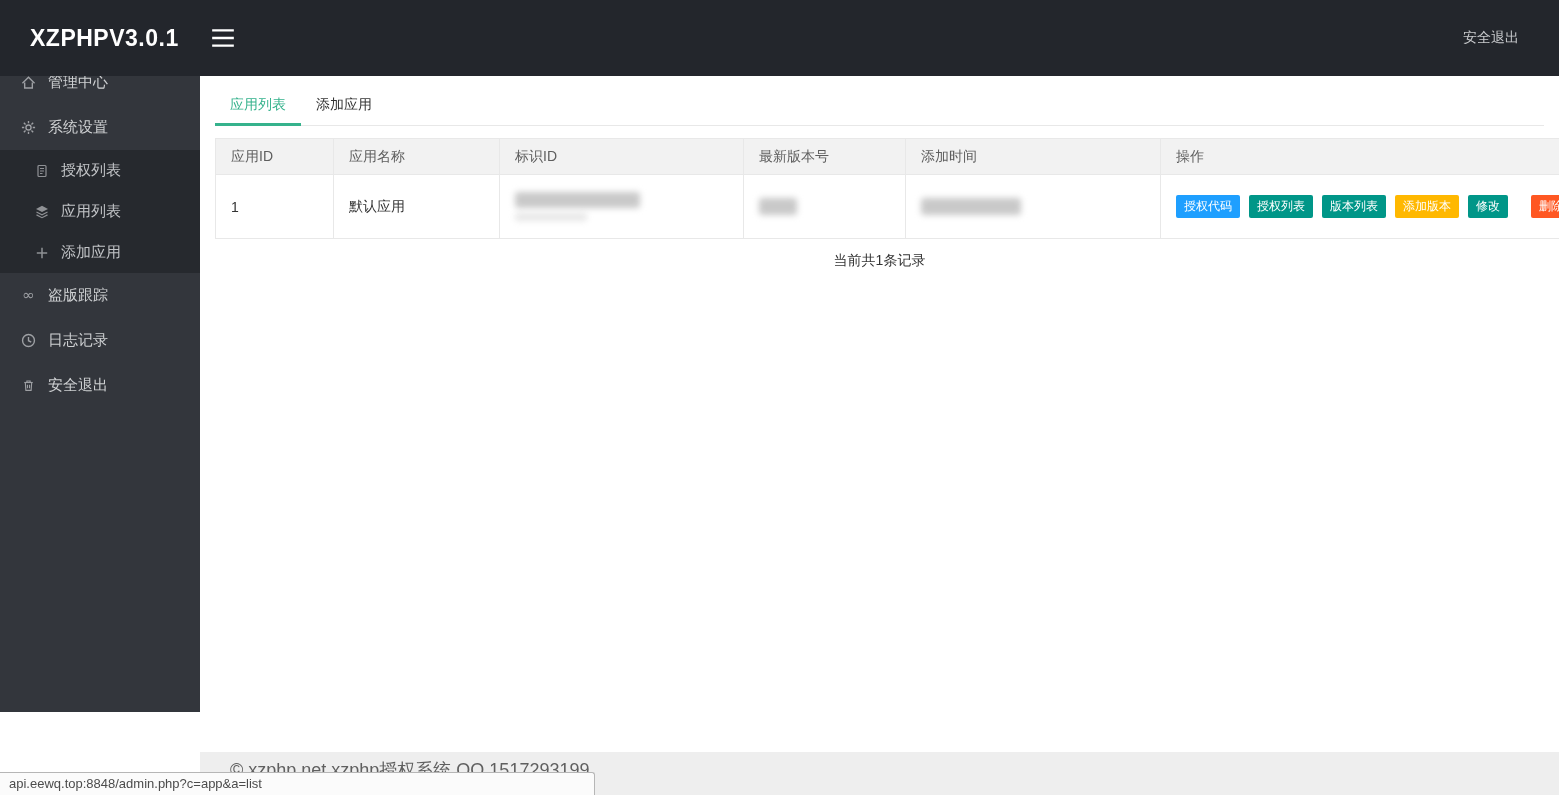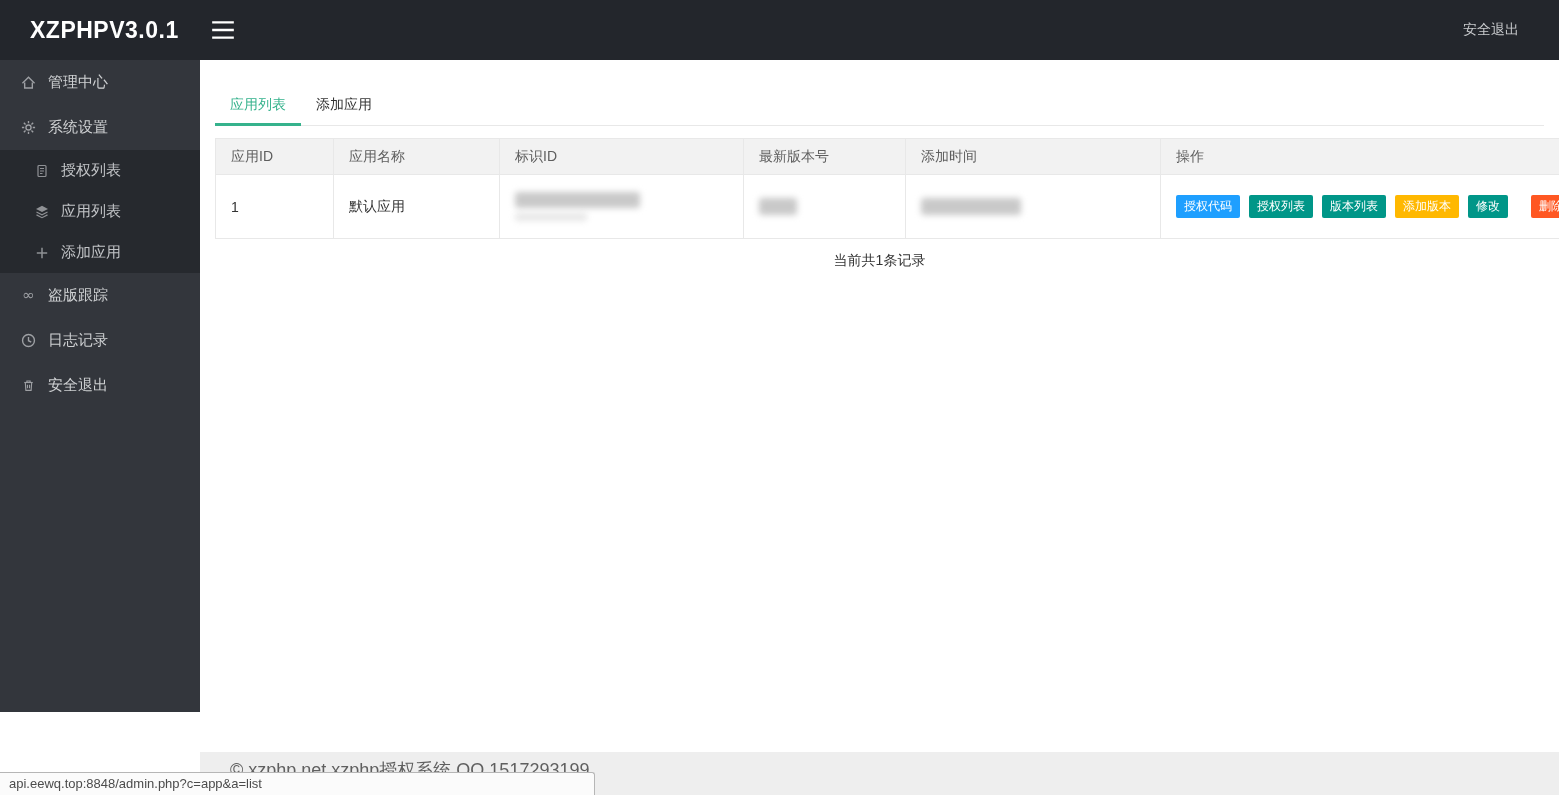--- a/index.html
+++ b/index.html
@@ -1,20 +1,20 @@
 <!DOCTYPE html>
 <html><head>
 <meta charset="utf-8">
 <style>
   * { margin:0; padding:0; box-sizing:border-box; }
   html,body { width:1559px; height:795px; overflow:hidden; }
   body { font-family:"Liberation Sans","DejaVu Sans",sans-serif; background:#fff; position:relative; }
 
   
-  .topbar { position:absolute; left:0; top:0; width:1559px; height:60px; background:#23262c; display:flex; align-items:center; z-index:5; }
+  .topbar { position:absolute; left:0; top:0; width:1559px; height:76px; background:#23262c; display:flex; align-items:center; z-index:5; }
   .brand { width:200px; padding-left:30px; color:#ffffff; font-size:23px; font-weight:bold; letter-spacing:.5px; }
   .hamburger { margin-left:6px; width:34px; height:34px; display:flex; align-items:center; justify-content:center; cursor:pointer; }
   .topbar-spacer { flex:1; }
   .logout-link { color:#c9cbce; font-size:14px; padding-right:40px; cursor:pointer; }
 
   
   .sidebar { position:absolute; left:0; top:60px; width:200px; height:652px; background:#33363c; z-index:4; }
   .side-item { height:45px; display:flex; align-items:center; padding-left:20px; color:#cfd1d3; font-size:15px; cursor:pointer; }
   .side-item .ico { width:17px; height:17px; margin-right:11px; color:#9ea0a4; display:inline-flex; align-items:center; justify-content:center; }
   .side-item.parent-open { background:#3b3e45; }

